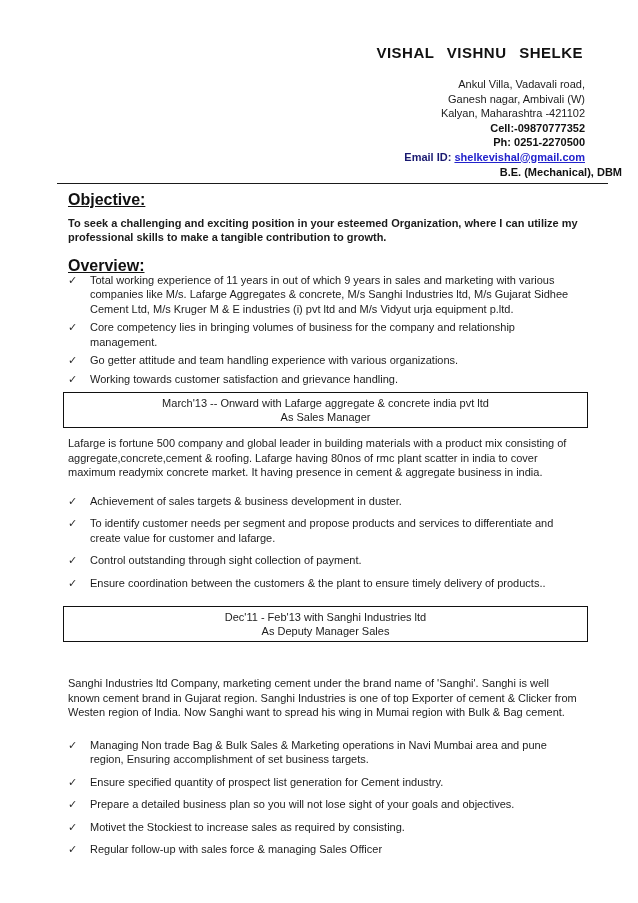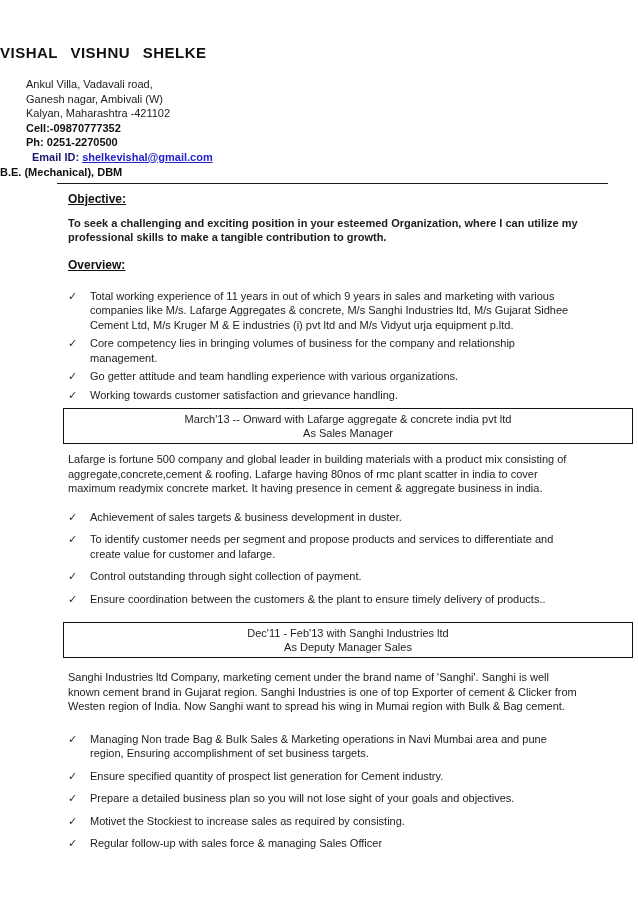--- a/index.html
+++ b/index.html
@@ -11,21 +11,21 @@
     margin: 0;
     background: #ffffff;
     font-family: "Liberation Sans", "DejaVu Sans", sans-serif;
     font-size: 11px;
     line-height: 14.5px;
     color: #1c1c1c;
     overflow: hidden;
     padding-top: 45px;
   }
   
-  .header { text-align: left; }
+  .header { text-align: right; }
   .name {
     font-size: 15px;
     font-weight: bold;
     letter-spacing: 0.5px;
     word-spacing: 8px;
     color: #111111;
     padding-right: 55px;
     line-height: 16px;
   }
   .addr-block { margin-top: 16px; padding-right: 53px; line-height: 14.5px; margin-left: 26px; }
@@ -41,49 +41,49 @@
     margin-top: 1px;
   }
   .header-rule {
     margin: 3px 30px 0 57px;
     border-top: 1.5px solid #1a1a1a;
     height: 0;
   }
   
   .content { padding: 8px 58px 0 68px; }
   .section-heading {
-    font-size: 12px;
+    font-size: 16px;
     font-weight: bold;
     text-decoration: underline;
     color: #111111;
     line-height: 15px;
   }
   .objective-heading { margin-bottom: 9px; }
   .objective-text { margin-bottom: 13px; font-weight: bold; }
-  .overview-heading { margin-bottom: 16px; }
+  .overview-heading { margin-bottom: 0; }
   .bullet { display: flex; margin-bottom: 4px; }
   .bullet .check {
     flex: 0 0 22px;
     font-size: 11px;
     color: #2a2a2a;
   }
   .bullet .btext { flex: 1 1 auto; }
   .bullets-spaced .bullet { margin-bottom: 8px; }
   .job-box {
-    width: 570px;
+    width: 525px;
     margin-left: -5px;
     margin-top: 6px;
     border: 1.5px solid #111111;
     text-align: center;
     padding: 3px 6px;
     line-height: 14px;
   }
   .job-box-line { color: #1c1c1c; }
   .job-desc { margin-top: 8px; }
-  .job-desc.sanghi { margin-top: 12px; }
+  .job-desc.sanghi { margin-top: 34px; }
   .job-bullets { margin-top: 14px; }
   .job-bullets.final { margin-top: 18px; }
   .job-box.second { margin-top: 16px; }
 </style>
 </head>
 <body>
 
 <div class="page">
 
   <div class="header">

